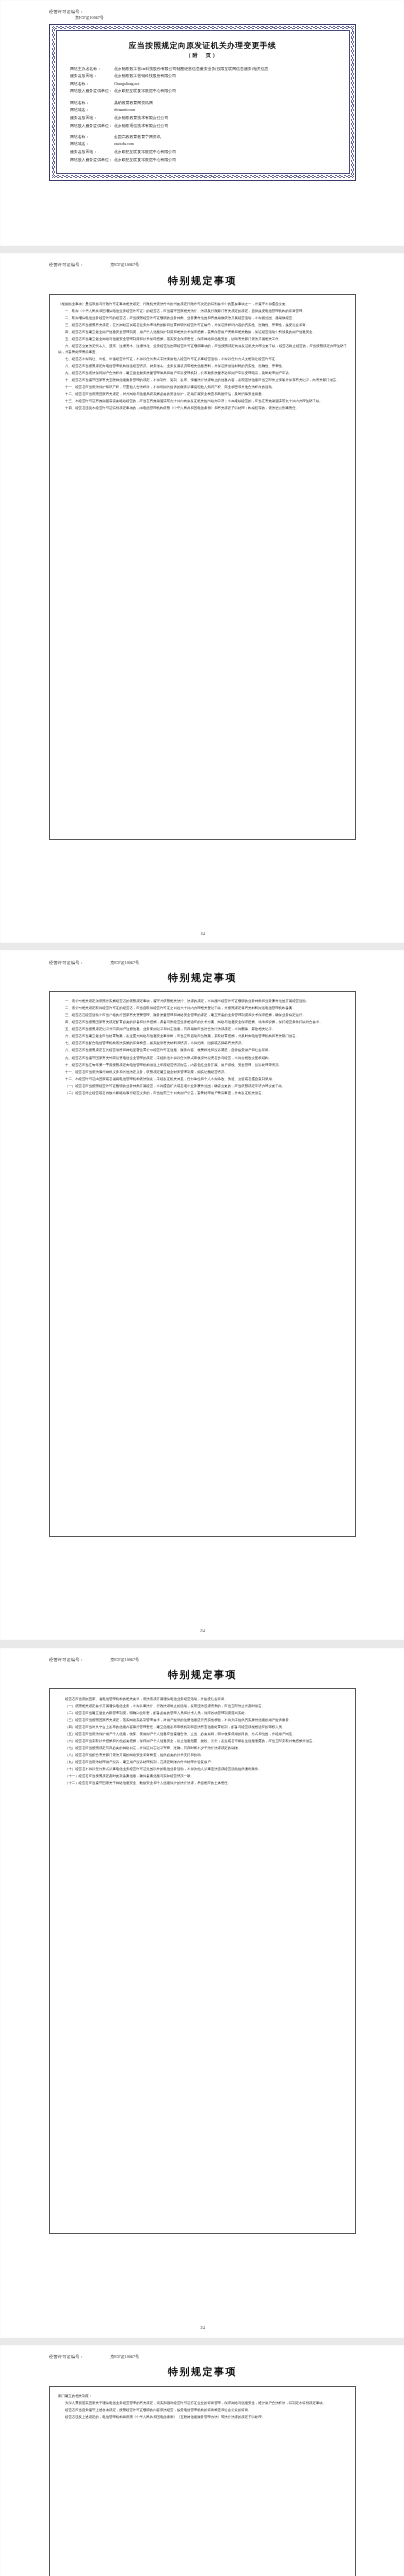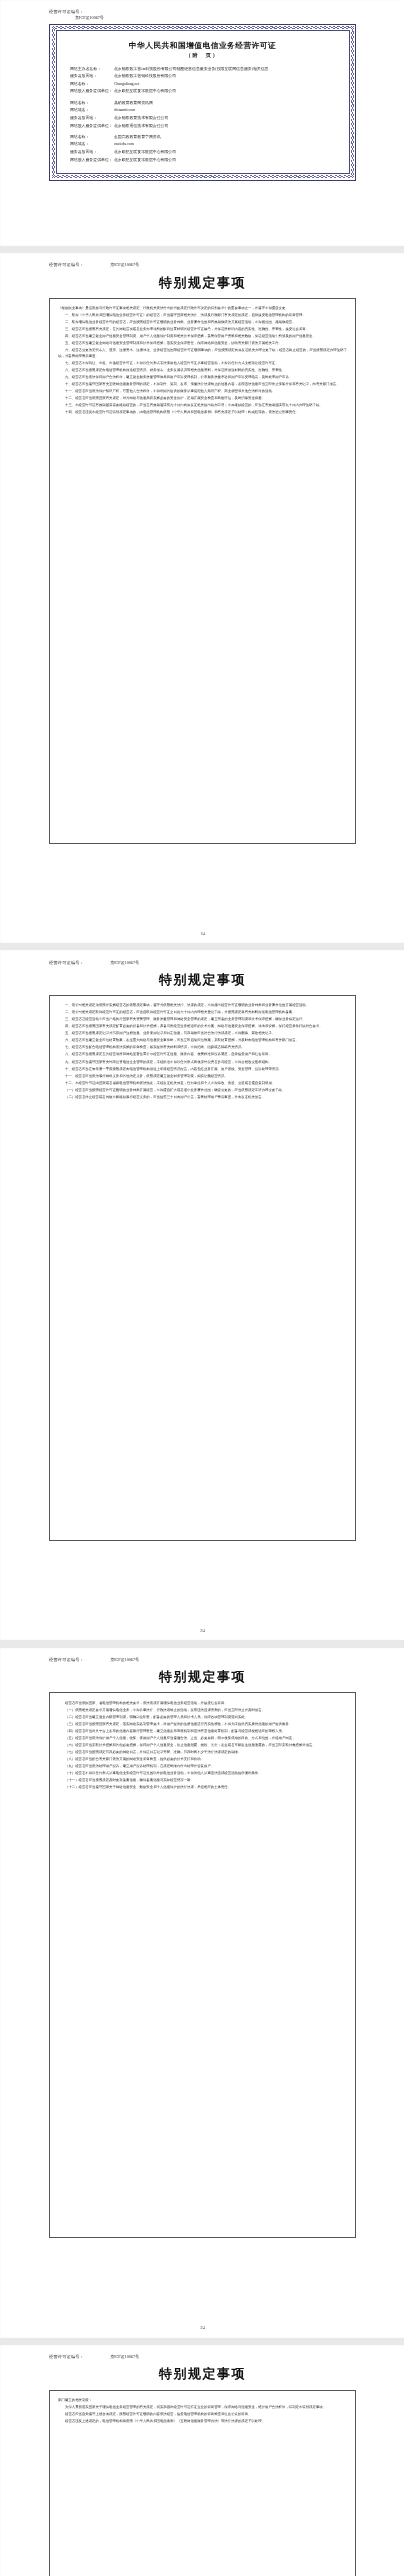--- a/index.html
+++ b/index.html
@@ -75,21 +75,21 @@
   }
   .cert-rows { font-size: 3.9px; color: #1a1a1a; line-height: 1.95; }
   .cert-row { white-space: nowrap; }
   .cert-row .k { display: inline-block; width: 44px; }
   .cert-row .v { display: inline-block; }
   .spacer-row { height: 3.6px; }
 
   
   .sp-title {
     text-align: center;
-    font-size: 13px;
+    font-size: 10px;
     font-weight: bold;
     letter-spacing: 1.5px;
     color: #101010;
     margin: 5.2px 0 6.2px 0;
   }
   .sp-box {
     border: 0.5px solid #555;
     padding: 7.2px 8.2px 8.2px 8.2px;
     min-height: 546px;
     box-sizing: border-box;
@@ -128,21 +128,21 @@
 <div class="page page-1">
   <div class="cert-head">
     <span class="lbl">经营许可证编号：</span>
     <br>
     <span class="num">京ICP证10067号</span>
   </div>
 
   <div class="frame-outer">
    <div class="frame-mid">
     <div class="frame-inner">
-      <div class="cert-title">中华人民共和国增值电信业务经营许可证</div>
+      <div class="cert-title">应当按照规定向原发证机关办理变更手续</div>
       <div class="cert-subtitle">（附　页）</div>
 
       <div class="cert-rows">
         <div class="cert-row">
           <span class="k">网站主办者名称：</span><span class="v">北京驰歌数字营ём科技股份有限公司驰图经营信息服务业务(仅限互联网信息服务)相关信息</span>
         </div>
         <div class="cert-row">
           <span class="k">服务器放置地：</span><span class="v">北京驰歌数字营销科技股份有限公司</span>
         </div>
         <div class="cert-row">

